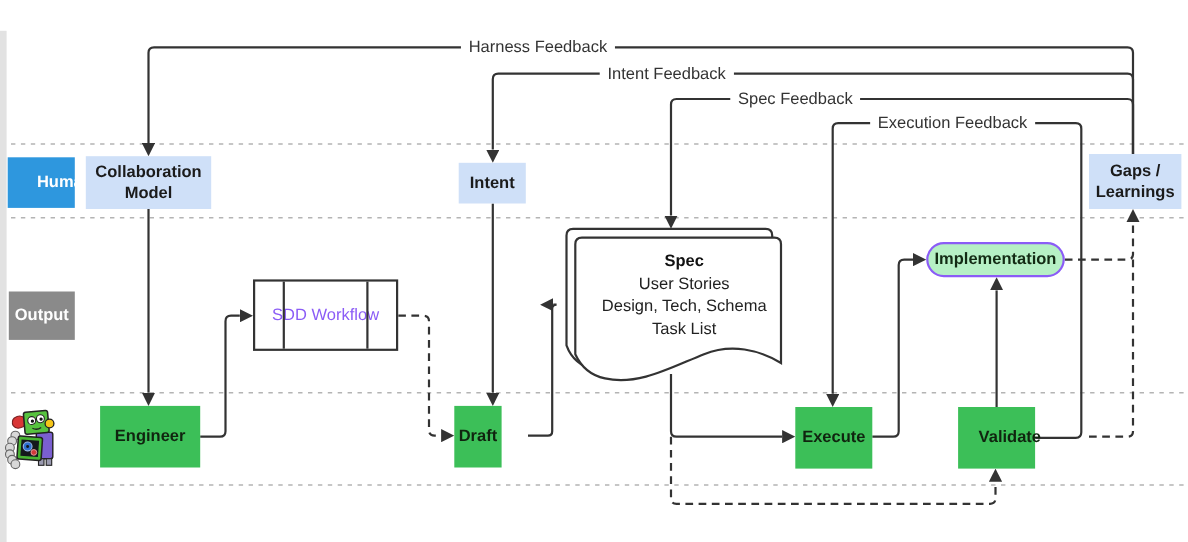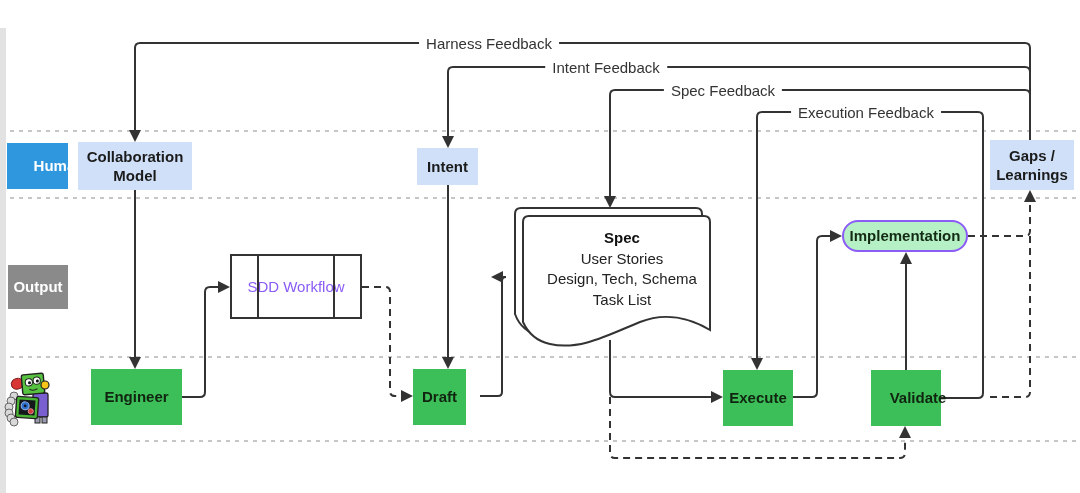--- a/index.html
+++ b/index.html
@@ -96,21 +96,21 @@
   <div class="node lane-label lane-human" style="left:7px;top:143px;width:61px;height:46px;padding-left:43px;">Human</div>
   <div class="node lane-label lane-output" style="left:8px;top:265px;width:60px;height:44px;">Output</div>
 
   <div class="node artifact" style="left:78px;top:142px;width:114px;height:48px;padding:0 4px;">Collaboration Model</div>
   <div class="node artifact" style="left:417px;top:148px;width:61px;height:37px;">Intent</div>
   <div class="node artifact" style="left:990px;top:140px;width:84px;height:50px;padding:12px 4px;">Gaps / Learnings</div>
 
   <div class="node subroutine" style="left:230px;top:254px;width:132px;height:65px;">SDD Workflow</div>
 
   <div class="node process" style="left:91px;top:369px;width:91px;height:56px;">Engineer</div>
-  <div class="node process" style="left:413px;top:369px;width:53px;height:56px;">Draft</div>
+  <div class="node process" style="left:413px;top:369px;width:43px;height:56px;">Draft</div>
   <div class="node process" style="left:723px;top:370px;width:70px;height:56px;">Execute</div>
   <div class="node process" style="left:871px;top:370px;width:70px;height:56px;padding-left:24px;">Validate</div>
 
   <div class="node stadium" style="left:842px;top:220px;width:126px;height:32px;">Implementation</div>
 
   <div class="doc-text">
     <div class="t">Spec</div>
     <div>User Stories</div>
     <div>Design, Tech, Schema</div>
     <div>Task List</div>

